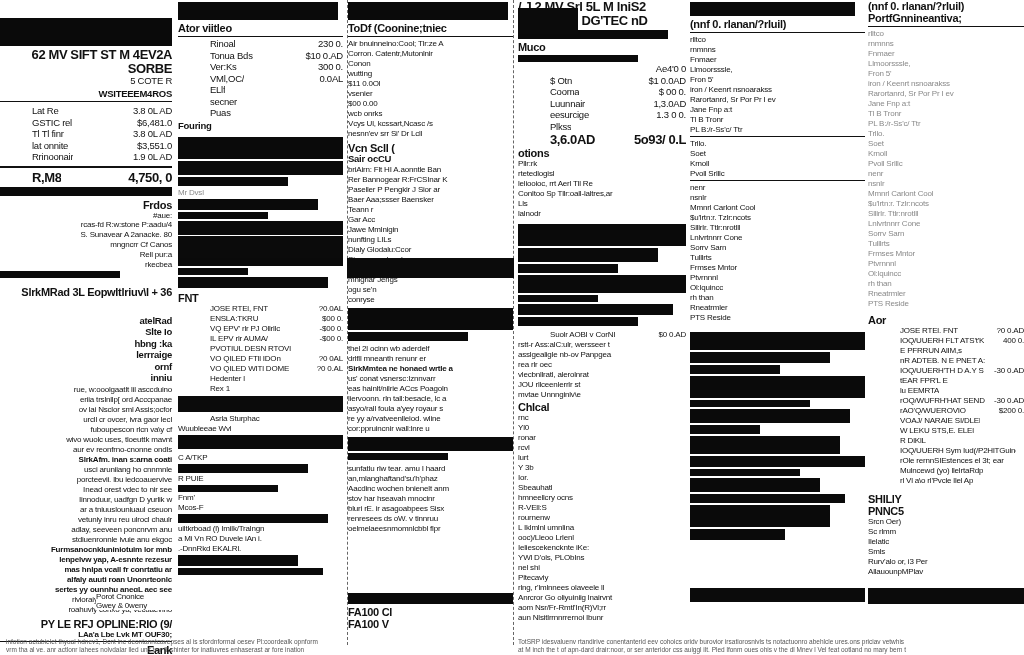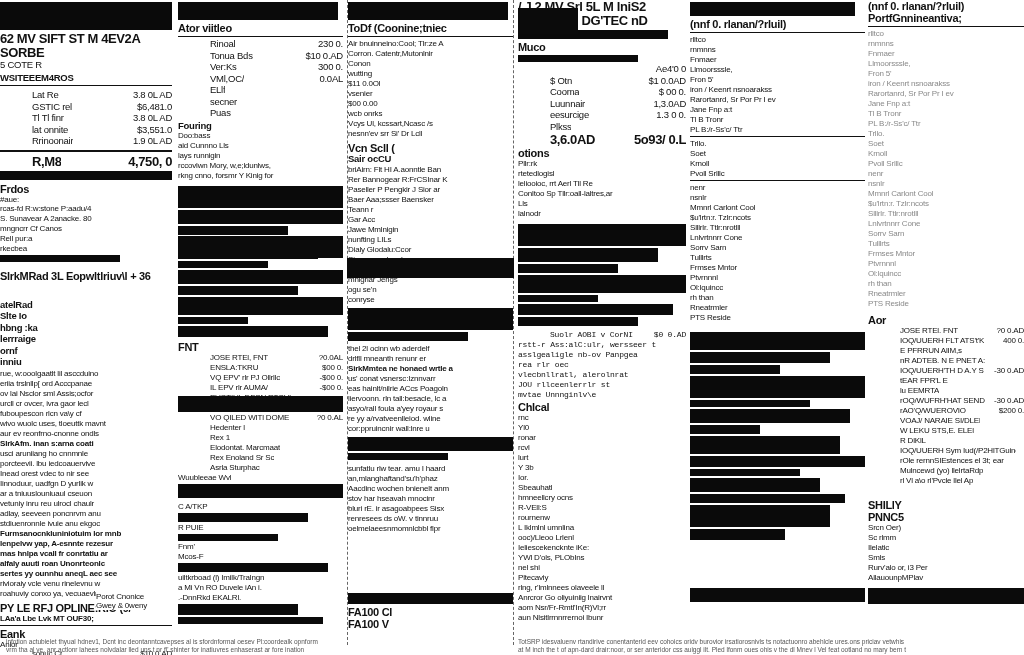--- a/index.html
+++ b/index.html
@@ -84,21 +84,21 @@
   .smudge {
     position: absolute;
     background: #0b0b0b;
   }
 </style>
 </head>
 <body>
 
 <div id="sheet">
 
-  <div class="col" style="left:0px; top:0px; width:172px; height:640px;">
+  <div class="col" style="left:0px; top:16px; width:172px; height:640px;text-align:right;">
 
     <div class="bar h28"></div>
     <div class="ttl">62 MV SIFT ST M 4EV2A</div>
     <div class="ttl">SORBE</div>
     <div class="md">5 COTE R</div>
     <div class="md ink" style="margin-top:2px;">WSITEEEM4ROS</div>
     <div class="rule"></div>
 
     <div class="stack" style="margin-top:4px;">
       <div class="row md">
@@ -228,27 +228,20 @@
       <div class="row md">
         <span>secner</span>
         <span></span>
       </div>
       <div class="row md">
         <span>Puas</span>
         <span></span>
       </div>
     </div>
     <div class="md ink" style="margin-top:2px;">Fouring</div>
-    <div class="stack">
-      <div class="sm">Doo:bass</div>
-      <div class="sm">aid Cunnno Lls</div>
-      <div class="sm">lays runnigin</div>
-      <div class="sm">rccovlwn Mory, w,e;ldunlws,</div>
-      <div class="sm">rkng cnno, forsmr Y Kinig for</div>
-    </div>
 
     <div class="bar h22" style="margin-top:6px;"></div>
     <div class="bar h14"></div>
     <div class="bar h9" style="width:110px;"></div>
     <div class="sm light">Mr Dvsl</div>
     <div class="bar h11" style="width:140px;"></div>
     <div class="bar h7" style="width:90px;"></div>
     <div class="bar h14"></div>
     <div class="bar h9" style="width:120px;"></div>
     <div class="bar h18"></div>
@@ -442,21 +435,21 @@
     </div>
 
     <div class="bar h22" style="margin-top:6px;"></div>
     <div class="bar h14" style="width:140px;"></div>
     <div class="bar h9" style="width:100px;"></div>
     <div class="bar h18"></div>
     <div class="bar h7" style="width:80px;"></div>
     <div class="bar h11" style="width:155px;"></div>
     <div class="bar h9" style="width:120px;"></div>
 
-    <div class="stack" style="margin-top:4px;font-family:Liberation Mono, monospace;">
+    <div class="stack" style="margin-top:4px;">
       <div class="row sm">
         <span>Suolr AOBI v CorNI</span>
         <span>$0 0.AD</span>
       </div>
       <div class="sm">rstt-r Ass:alC:ulr, wersseer t</div>
       <div class="sm">asslgealigle nb-ov Panpgea</div>
       <div class="sm">rea rlr oec</div>
       <div class="sm">vlecbnllratl, alerolnrat</div>
       <div class="sm">JOU rllceenlerrlr st</div>
       <div class="sm">mvtae Unnnginlv\e</div>
@@ -642,21 +635,21 @@
       <div class="row sm">
         <span>Mulncewd (yo) llelrtaRdp</span>
         <span></span>
       </div>
       <div class="row sm">
         <span>rl Vl a\o rl'Pvcle llel Ap</span>
         <span></span>
       </div>
     </div>
 
-    <div class="hdr" style="margin-top:14px;">SHILlY</div>
+    <div class="hdr" style="margin-top:8px;">SHILlY</div>
     <div class="hdr">PNNC5</div>
     <div class="stack">
       <div class="sm">Srcn Oer)</div>
       <div class="sm">Sc rlmm</div>
       <div class="sm">Ilelatic</div>
       <div class="sm">Smls</div>
       <div class="sm">Rurv'alo or, i3 Per</div>
       <div class="sm">AllauounpMPlav</div>
     </div>
   </div>

